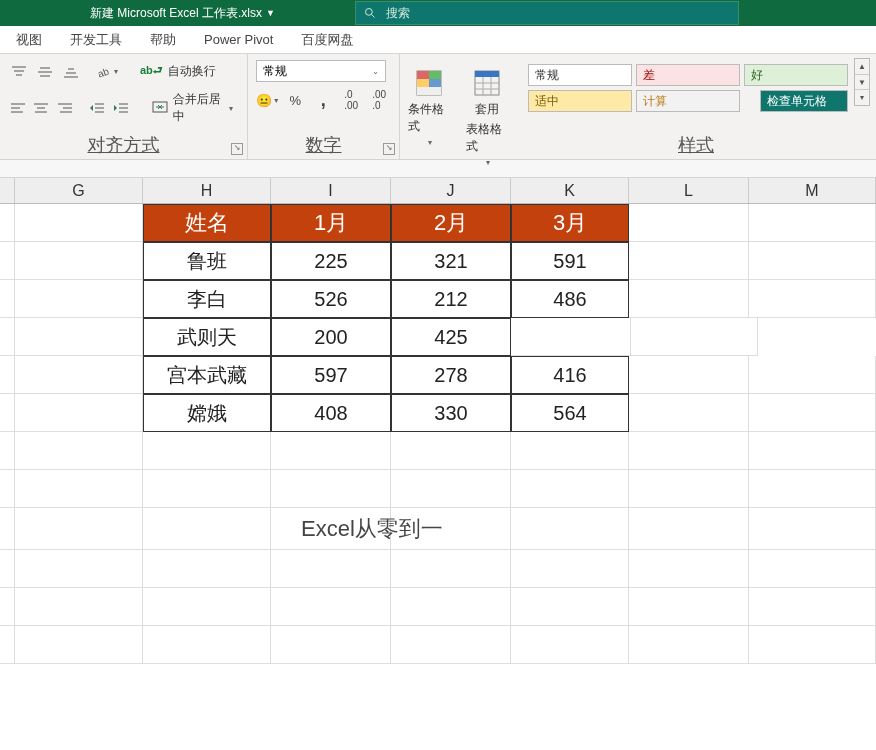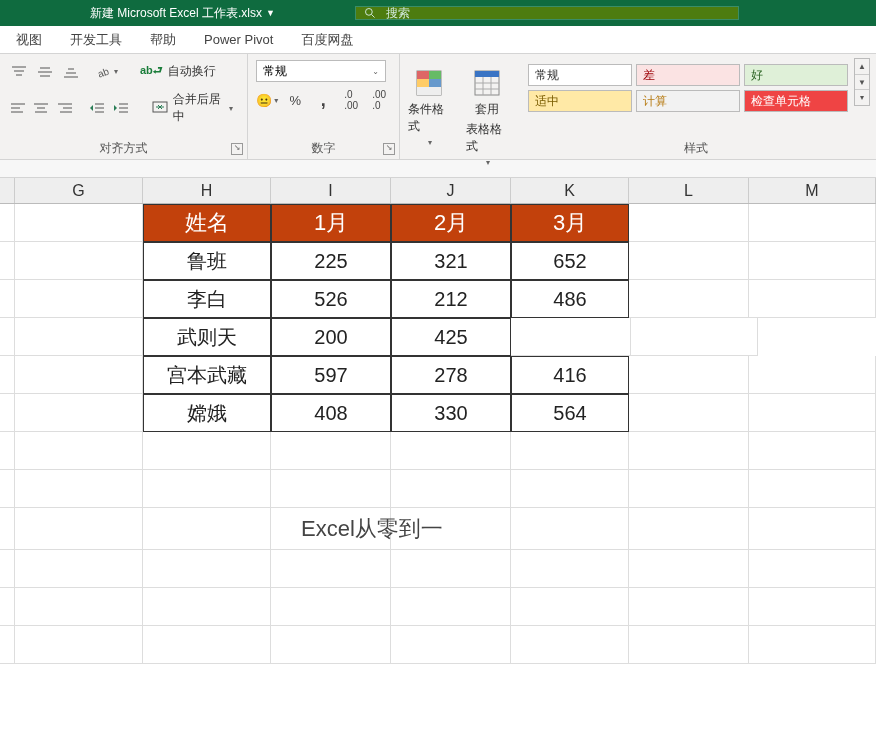--- a/index.html
+++ b/index.html
@@ -21,23 +21,23 @@
     align-items: center;
     color: #fff;
   }
   .title-text {
     margin-left: 90px;
     font-size: 12px;
   }
   .title-drop { margin-left: 4px; font-size: 9px; }
   .searchbox {
     margin-left: 80px;
-    background: #4d7c0f;
+    background: #0f766e;
     border: 1px solid #3a8d66;
-    height: 14px;
+    height: 24px;
     width: 384px;
     display: flex;
     align-items: center;
     padding: 0 8px;
     color: #d0e8dc;
     gap: 10px;
   }
   .search-icon svg { width: 12px; height: 12px; display: block; }
 
   
@@ -68,21 +68,22 @@
     display: flex;
     flex-direction: column;
     position: relative;
   }
   .group-label {
     position: absolute;
     bottom: 2px;
     left: 0; right: 0;
     text-align: center;
     color: #555;
-    font-size: 12px;
+    font-size: 18px;
+    text-decoration: underline;
   }
   .dialog-launcher {
     position: absolute;
     right: 4px; bottom: 4px;
     width: 12px; height: 12px;
     border: 1px solid #999;
     font-size: 8px;
     line-height: 8px;
     text-align: center;
     color: #666;
@@ -146,21 +147,21 @@
     border: 1px solid #bbb;
     font-size: 12px;
     display: flex; align-items: center;
     padding: 0 6px;
   }
   .sc-normal { background: #fff; color: #333; }
   .sc-bad { background: #fbe3e3; color: #9c0006; }
   .sc-good { background: #dff0d8; color: #2f6627; }
   .sc-neutral { background: #ffe9a6; color: #7a5c00; }
   .sc-calc { background: #f2f2f2; color: #b77b13; }
-  .sc-check { background: #ef4444; color: #fff; }
+  .sc-check { background: #0f766e; color: #fff; margin-left: 16px; }
   .styles-scroll {
     position: absolute;
     right: 6px; top: 4px;
     width: 16px; height: 48px;
     border: 1px solid #bbb;
     display: flex; flex-direction: column;
   }
   .styles-scroll > div {
     flex: 1; display: flex; align-items: center; justify-content: center;
     font-size: 8px; color: #555; border-bottom: 1px solid #ccc;
@@ -429,21 +430,21 @@
       <div class="cell col-M"></div>
     </div>
 
     <div id="data-rows">
         <div class="gridrow">
           <div class="cell col-leading"></div>
           <div class="cell col-G"></div>
           <div class="cell col-H tbody-cell">鲁班</div>
           <div class="cell col-I tbody-cell">225</div>
           <div class="cell col-J tbody-cell">321</div>
-          <div class="cell col-K tbody-cell">652</div>
+          <div class="cell col-K tbody-cell">591</div>
           <div class="cell col-L"></div>
           <div class="cell col-M"></div>
         </div>
         <div class="gridrow">
           <div class="cell col-leading"></div>
           <div class="cell col-G"></div>
           <div class="cell col-H tbody-cell">李白</div>
           <div class="cell col-I tbody-cell">526</div>
           <div class="cell col-J tbody-cell">212</div>
           <div class="cell col-K tbody-cell">486</div>

